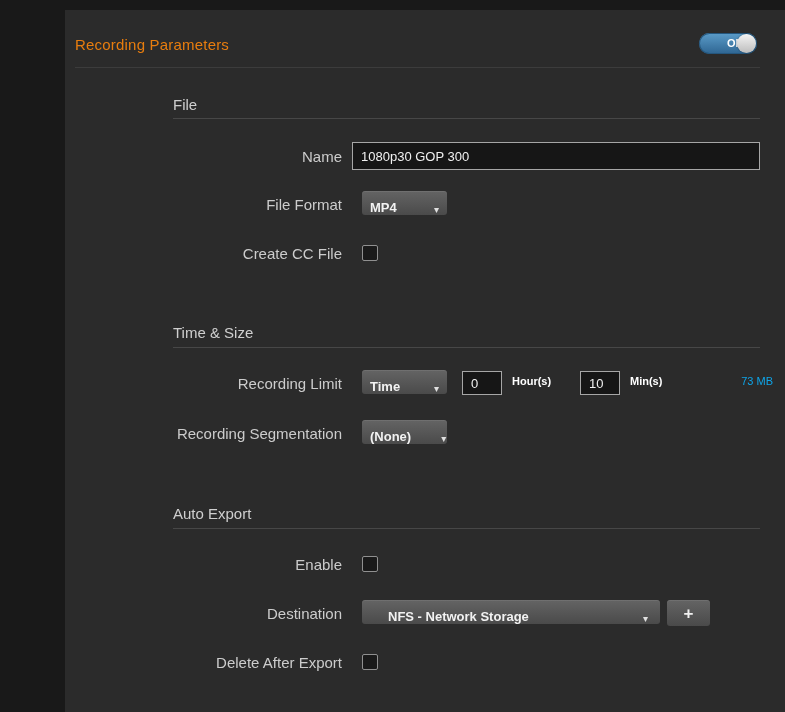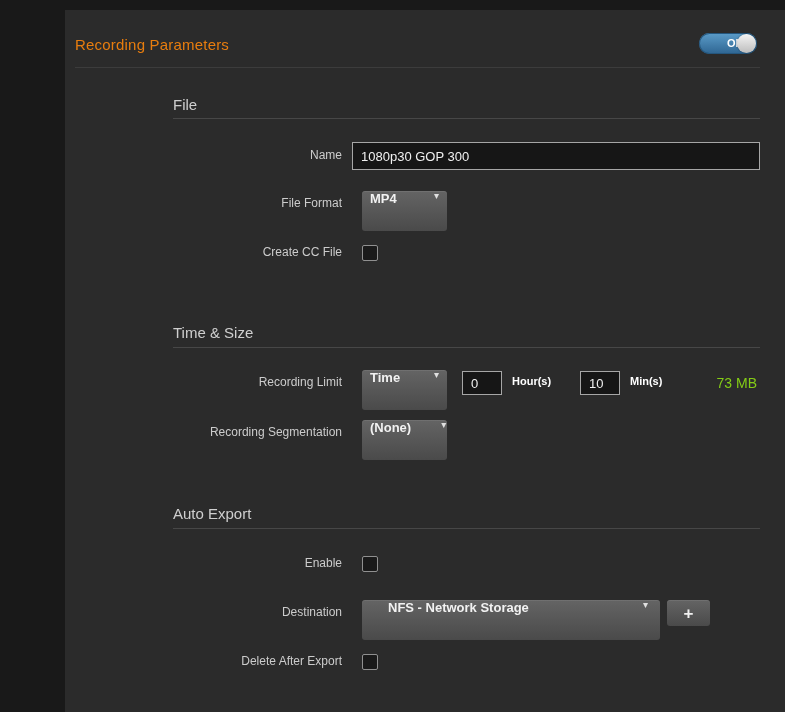--- a/index.html
+++ b/index.html
@@ -14,40 +14,40 @@
   .toggle-label { position:absolute; left:28px; top:4px; font-size:11px; font-weight:bold; color:#fff; }
   .toggle-knob { position:absolute; right:1px; top:1px; width:19px; height:19px; border-radius:50%;
                  background:linear-gradient(#f4f4f4,#bdbdbd); box-shadow:0 0 2px rgba(0,0,0,.5); }
 
   .hr { position:absolute; height:1px; background:#474747; }
   .hr-title { left:10px; right:25px; top:57px; background:#3c3c3c; }
   .hr-section { left:108px; right:25px; }
 
   .section-heading { position:absolute; left:108px; font-size:15px; color:#cfcfcf; }
 
-  .label { position:absolute; left:0; width:277px; text-align:right; font-size:12px; color:#cccccc; }
+  .label { position:absolute; left:0; width:277px; text-align:right; font-size:15px; color:#cccccc; }
 
   .text-input { position:absolute; background:#161616; border:1px solid #a6a6a6; color:#f0f0f0;
                 font-size:13px; font-family:"Liberation Sans", sans-serif; padding:8px 8px; outline:none; }
   .name-input { left:287px; top:132px; width:408px; height:28px; }
   .num-input { width:40px; height:24px; top:361px; }
 
-  .dropdown { position:absolute; height:40px; border-radius:3px; background:linear-gradient(#646464,#4a4a4a);
-              display:flex; align-items:flex-start; justify-content:space-between; padding:0 8px; cursor:pointer;
+  .dropdown { position:absolute; height:24px; border-radius:3px; background:linear-gradient(#646464,#4a4a4a);
+              display:flex; align-items:flex-end; justify-content:space-between; padding:0 8px; cursor:pointer;
               box-shadow:inset 0 1px 0 rgba(255,255,255,.08);gap:24px; }
   .dropdown-label { font-size:13px; font-weight:600; color:#f2f2f2; white-space:nowrap; }
   .caret { font-size:10px; color:#e0e0e0; line-height:1; margin-left:6px; }
   .dd-small { left:297px; width:85px; }
   .dd-dest { left:297px; width:298px; top:590px; padding:0 12px 0 26px; }
 
   .checkbox { position:absolute; left:297px; width:16px; height:16px; background:#1a1a1a;
               border:1px solid #909090; border-radius:2px; cursor:pointer; }
 
   .unit-label { position:absolute; font-size:11px; font-weight:bold; color:#ffffff; }
-  .size-text { position:absolute; right:28px; top:365px; font-size:14px; color:#84cc16; }
+  .size-text { position:absolute; right:12px; top:365px; font-size:11px; color:#0ea5e9; }
 
   .plus-btn { position:absolute; left:602px; top:590px; width:43px; height:26px; border-radius:3px;
               background:linear-gradient(#646464,#4a4a4a); display:flex; align-items:center; justify-content:center;
               cursor:pointer; box-shadow:inset 0 1px 0 rgba(255,255,255,.08); }
   .plus-glyph { font-size:17px; font-weight:bold; color:#f0f0f0; line-height:1; }
 </style>
 </head>
 <body>
 
 <div class="page">

